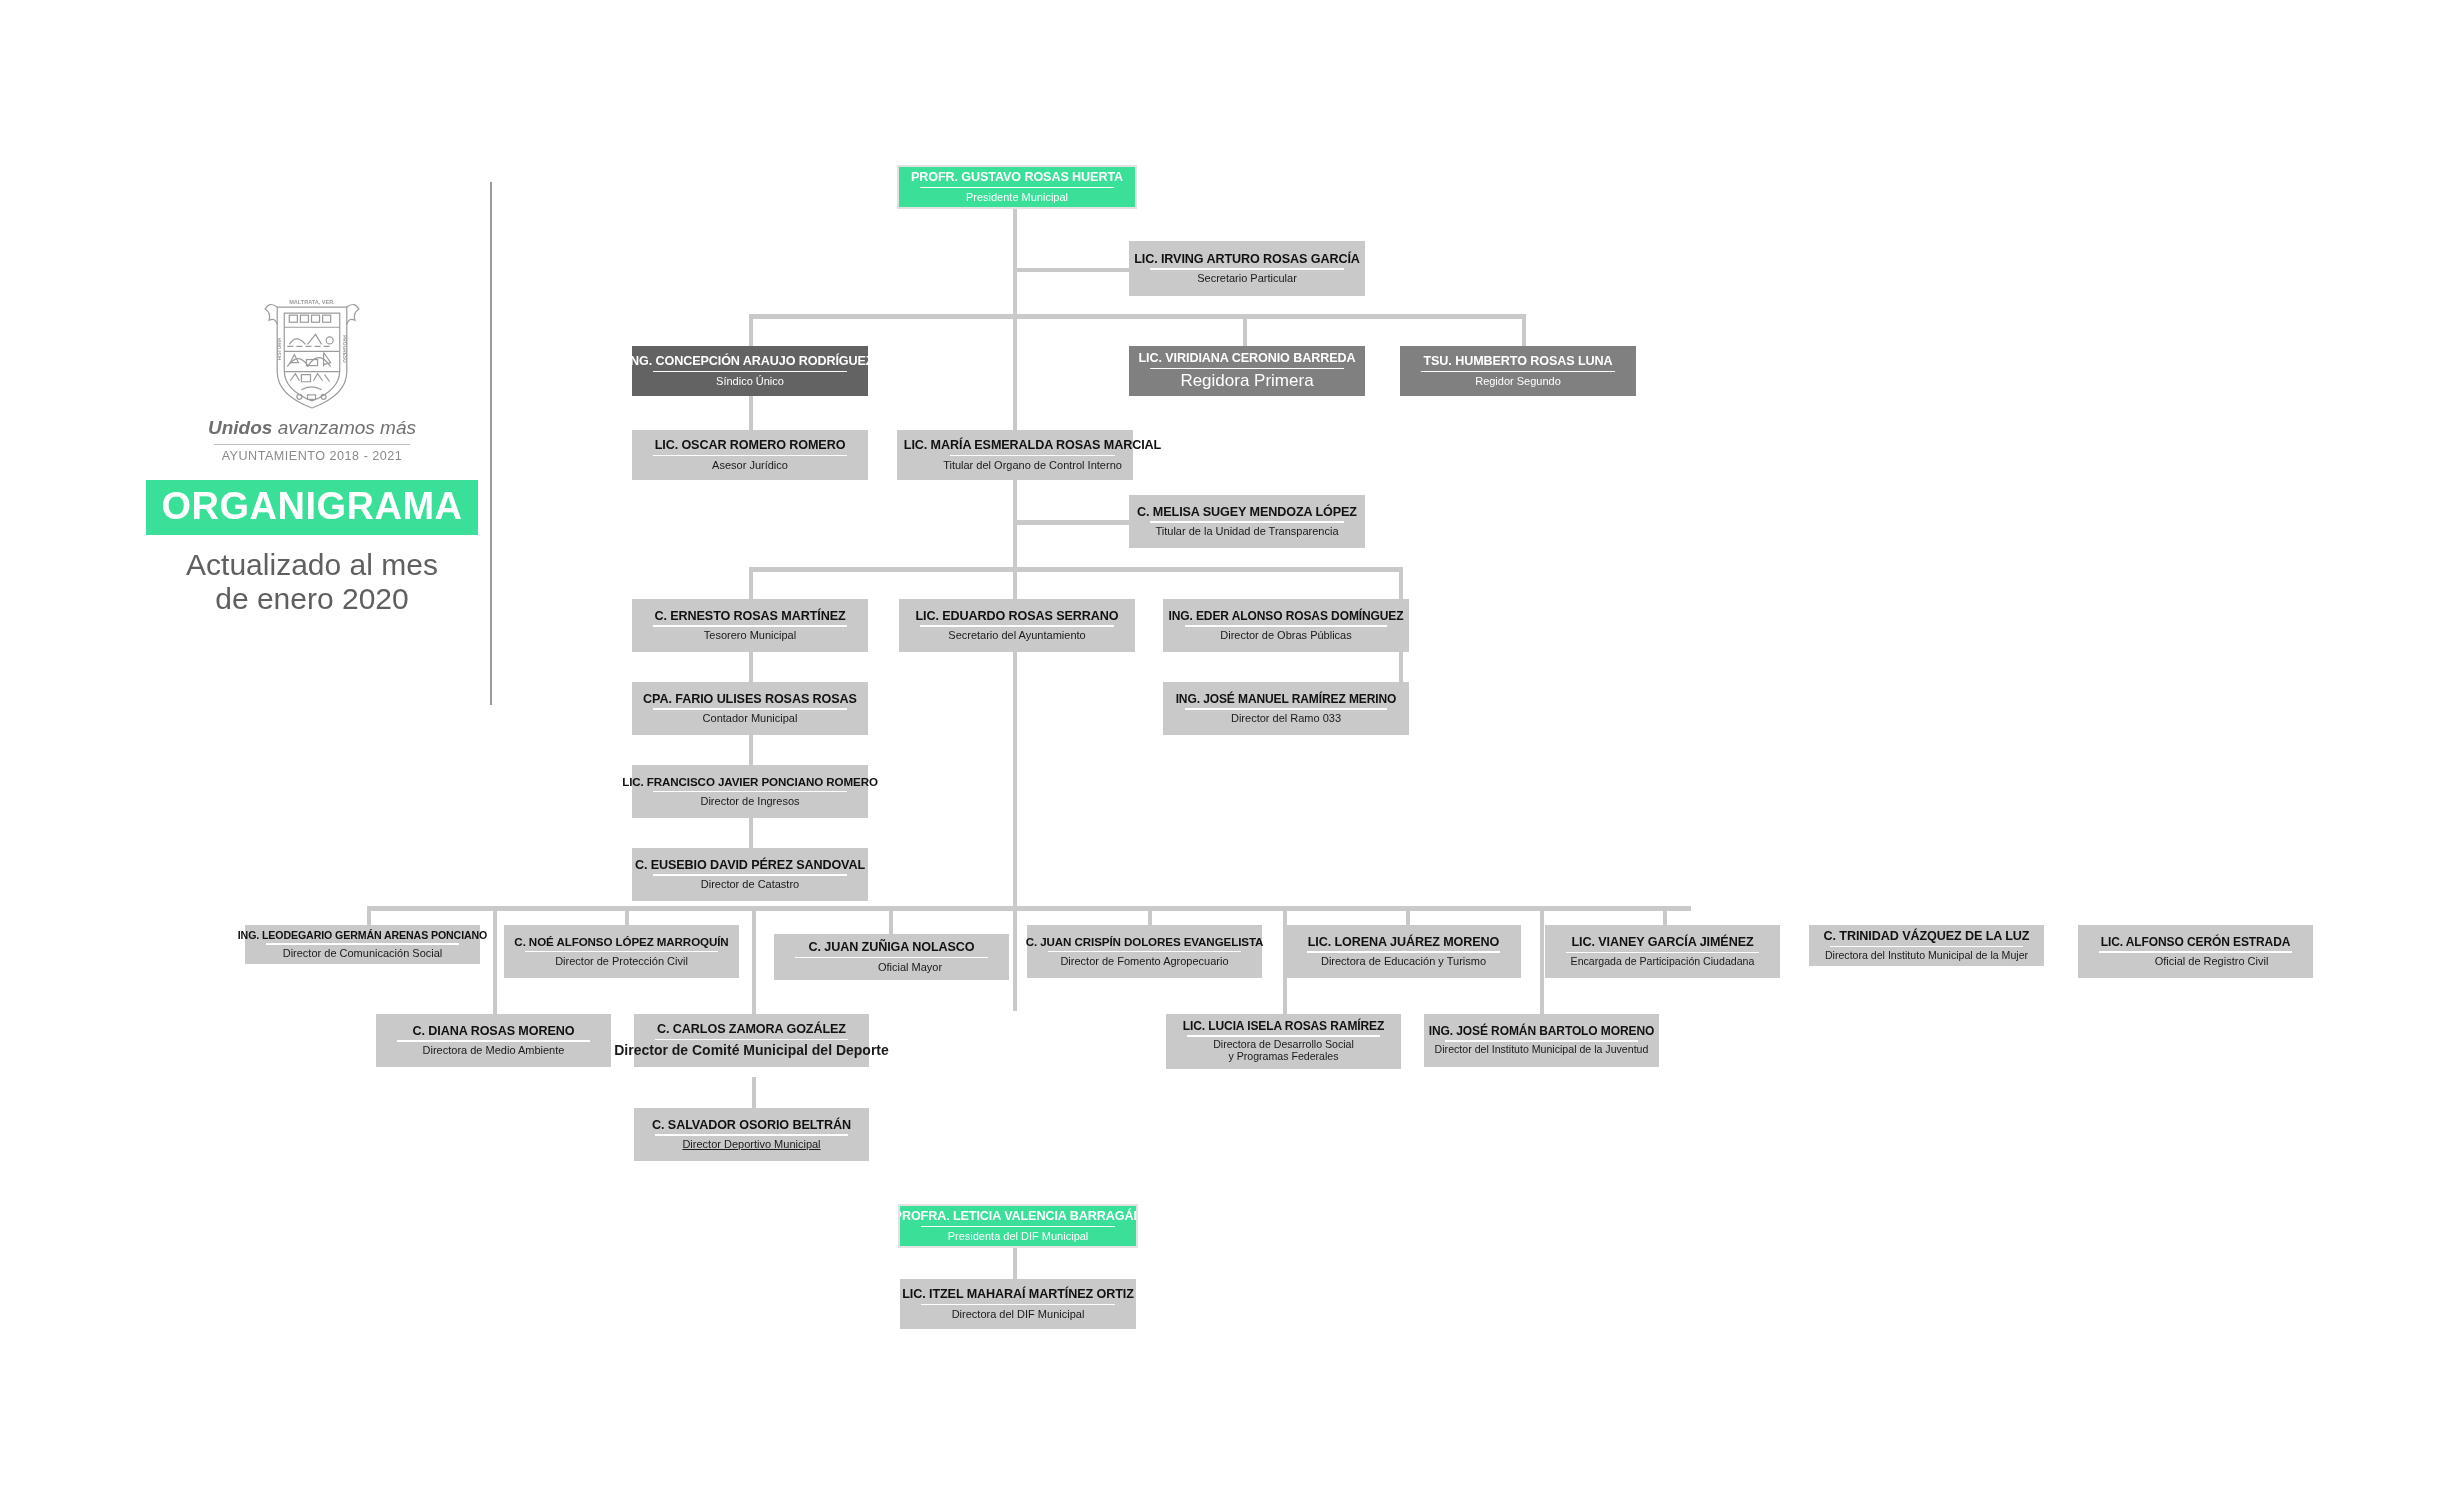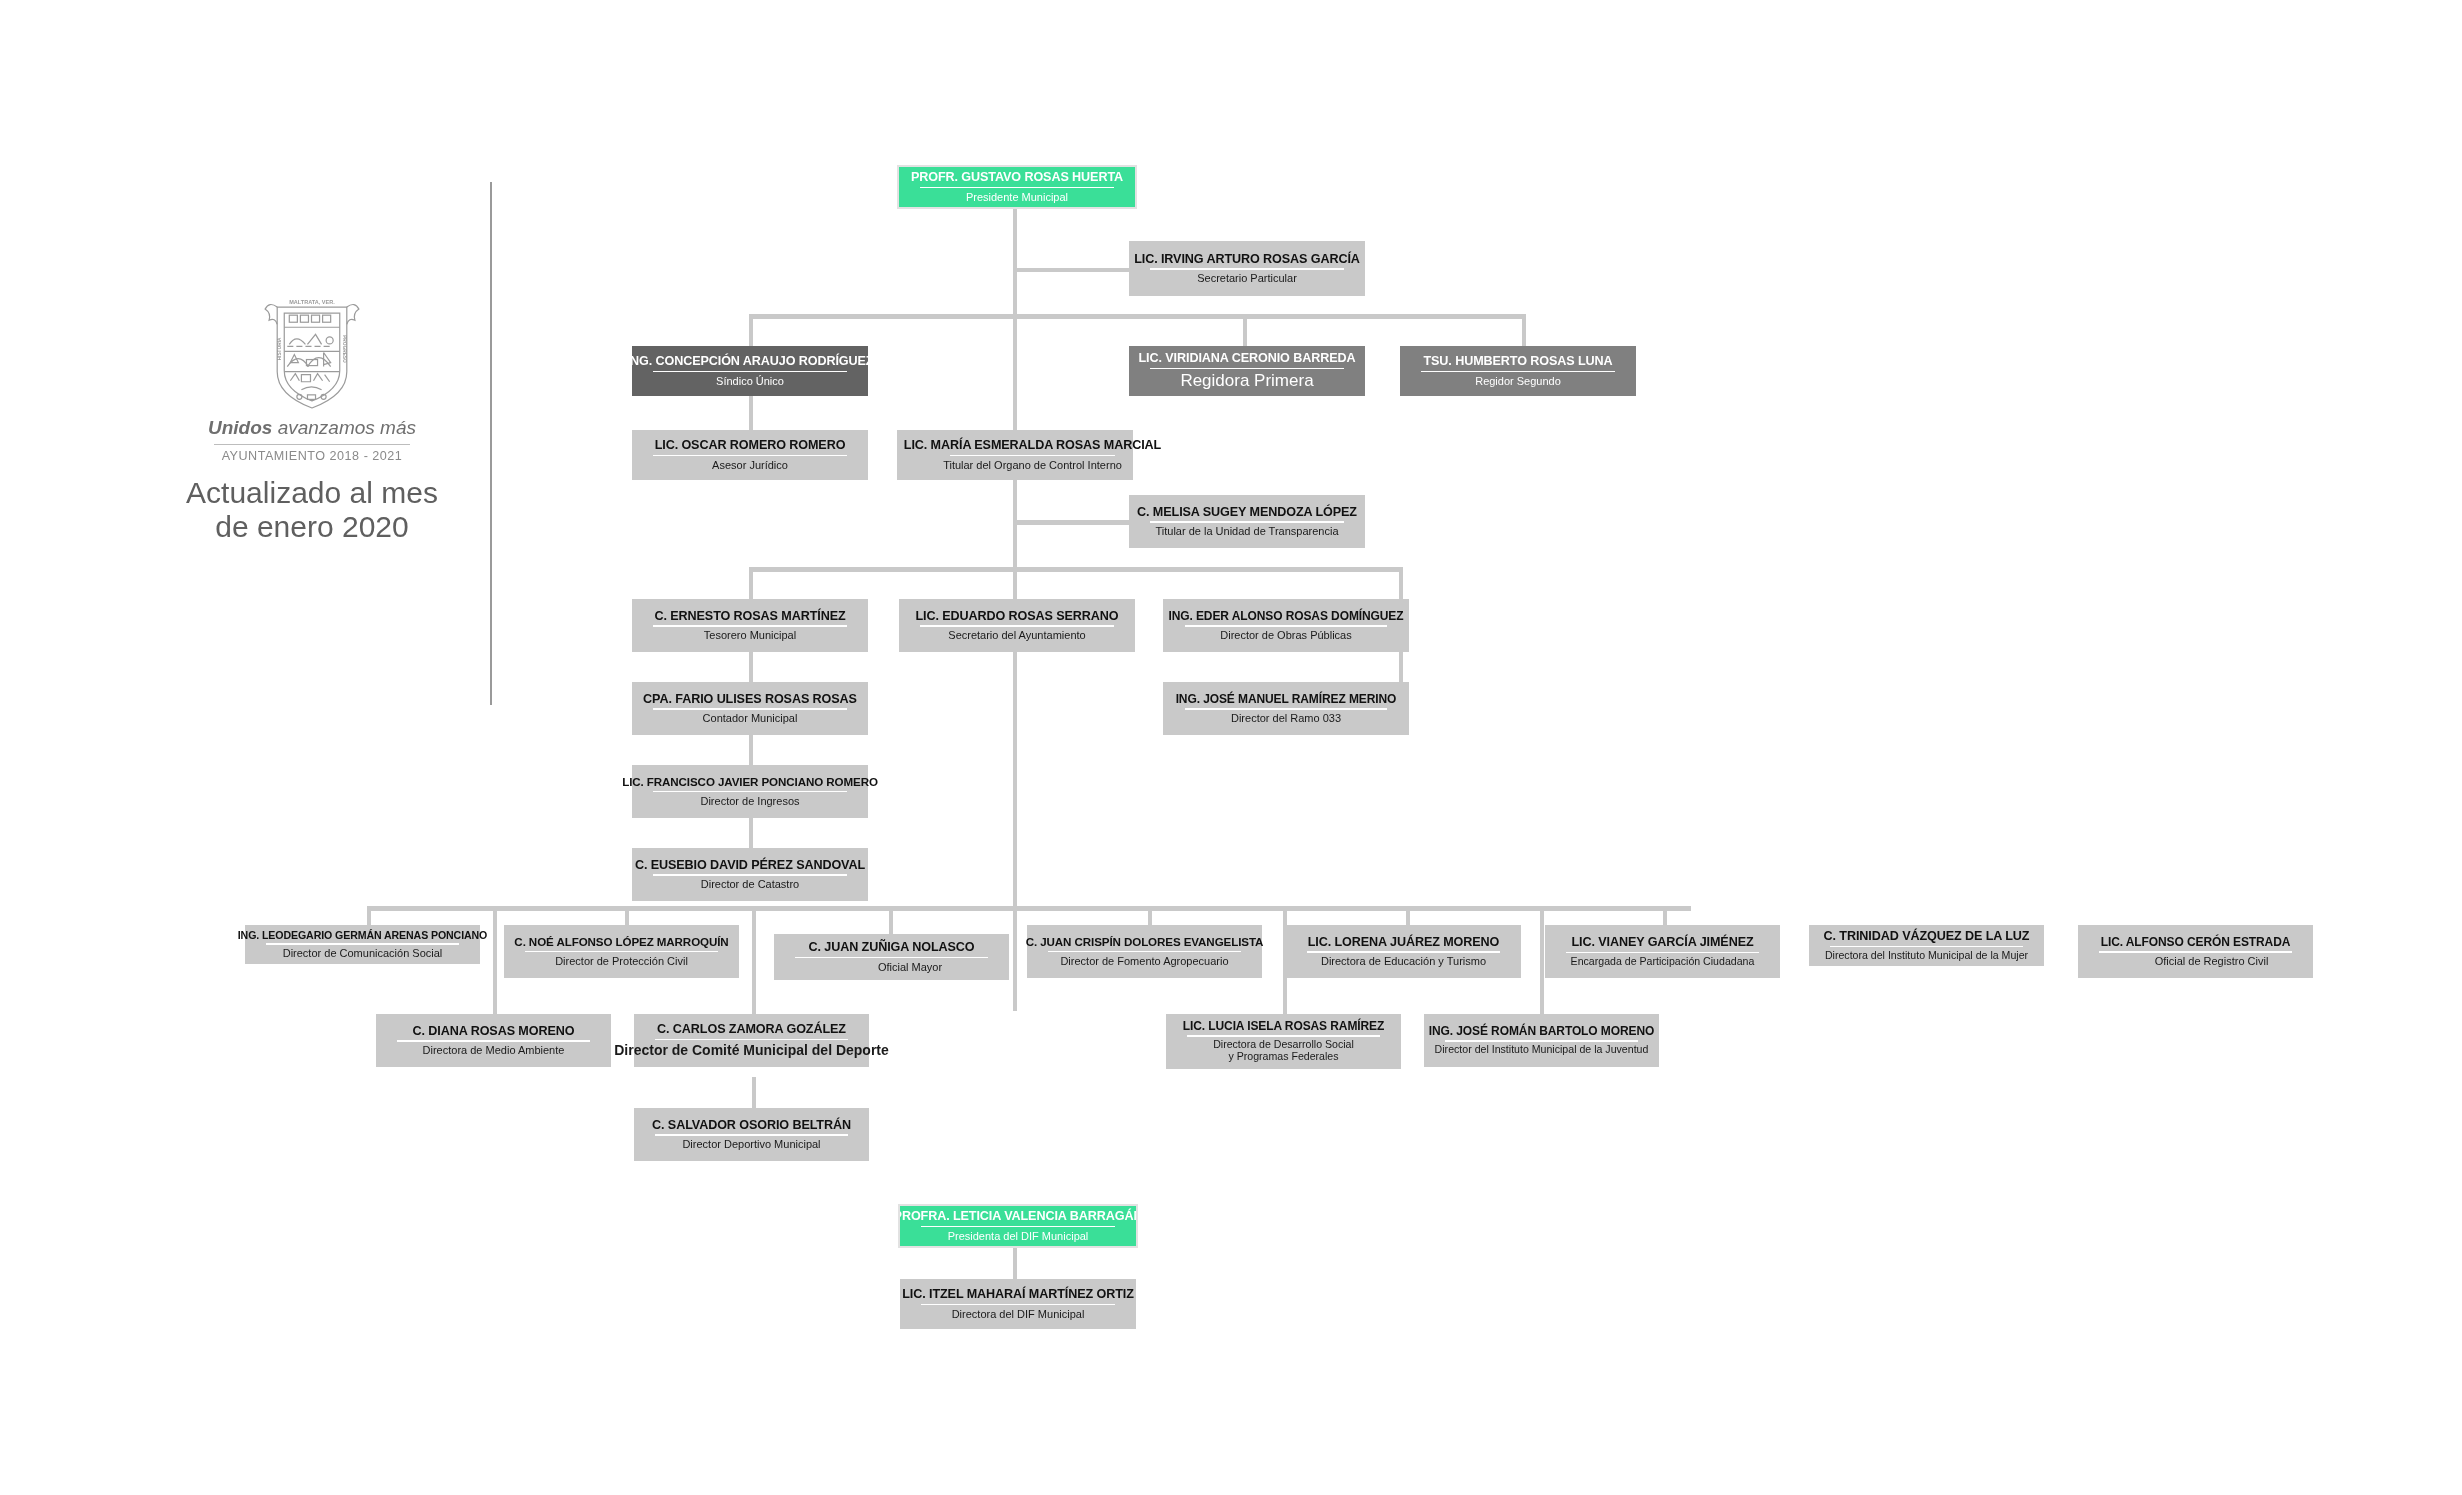--- a/index.html
+++ b/index.html
@@ -119,20 +119,21 @@
       <text x="105" y="16" text-anchor="middle" font-size="11" fill="#9b9b9b" font-family="Liberation Sans, sans-serif" font-weight="bold">MALTRATA, VER.</text>
       <text x="44" y="105" text-anchor="middle" font-size="9.5" fill="#9b9b9b" font-family="Liberation Sans, sans-serif" font-weight="bold" transform="rotate(-90 44 105)">HISTORIA</text>
       <text x="166" y="105" text-anchor="middle" font-size="9.5" fill="#9b9b9b" font-family="Liberation Sans, sans-serif" font-weight="bold" transform="rotate(90 166 105)">PROGRESO</text>
     </svg>
 
 
     <div id="slogan"><b>Unidos</b><span> avanzamos más</span></div>
     <div id="sloganrule"></div>
     <div id="ayto">AYUNTAMIENTO 2018 - 2021</div>
 
+    <div id="orgbar">ORGANIGRAMA</div>
 
     <div id="updated">
       <div>Actualizado al mes</div>
       <div>de enero 2020</div>
     </div>
   </div>
 
   <div class="vdiv" style="left:490px;top:182px;height:523px;"></div>
 
   <div class="line" style="left:1013px;top:207px;width:4px;height:804px;"></div>
@@ -321,21 +322,21 @@
 
   <div class="node" style="left:634px;top:1014px;width:235px;height:53px;">
     <div class="nm" style="font-size:12.6px;">C. CARLOS ZAMORA GOZÁLEZ</div>
     <div class="rule"></div>
     <div class="ps" style="font-size:14px;font-weight:bold;">Director de Comité Municipal del Deporte</div>
   </div>
 
   <div class="node" style="left:634px;top:1108px;width:235px;height:53px;">
     <div class="nm" style="font-size:12.6px;">C. SALVADOR OSORIO BELTRÁN</div>
     <div class="rule"></div>
-    <div class="ps" style="font-size:11px;">Director Deportivo Municipal</div>
+    <div class="ps" style="font-size:11px;text-decoration:underline;">Director Deportivo Municipal</div>
   </div>
 
   <div class="node wrap2" style="left:1166px;top:1014px;width:235px;height:55px;">
     <div class="nm" style="font-size:12px;">LIC. LUCIA ISELA ROSAS RAMÍREZ</div>
     <div class="rule"></div>
     <div class="ps" style="font-size:10.6px;">Directora de Desarrollo Social</div>
     <div class="ps" style="font-size:10.6px;">y Programas Federales</div>
   </div>
 
   <div class="node" style="left:1424px;top:1014px;width:235px;height:53px;">

